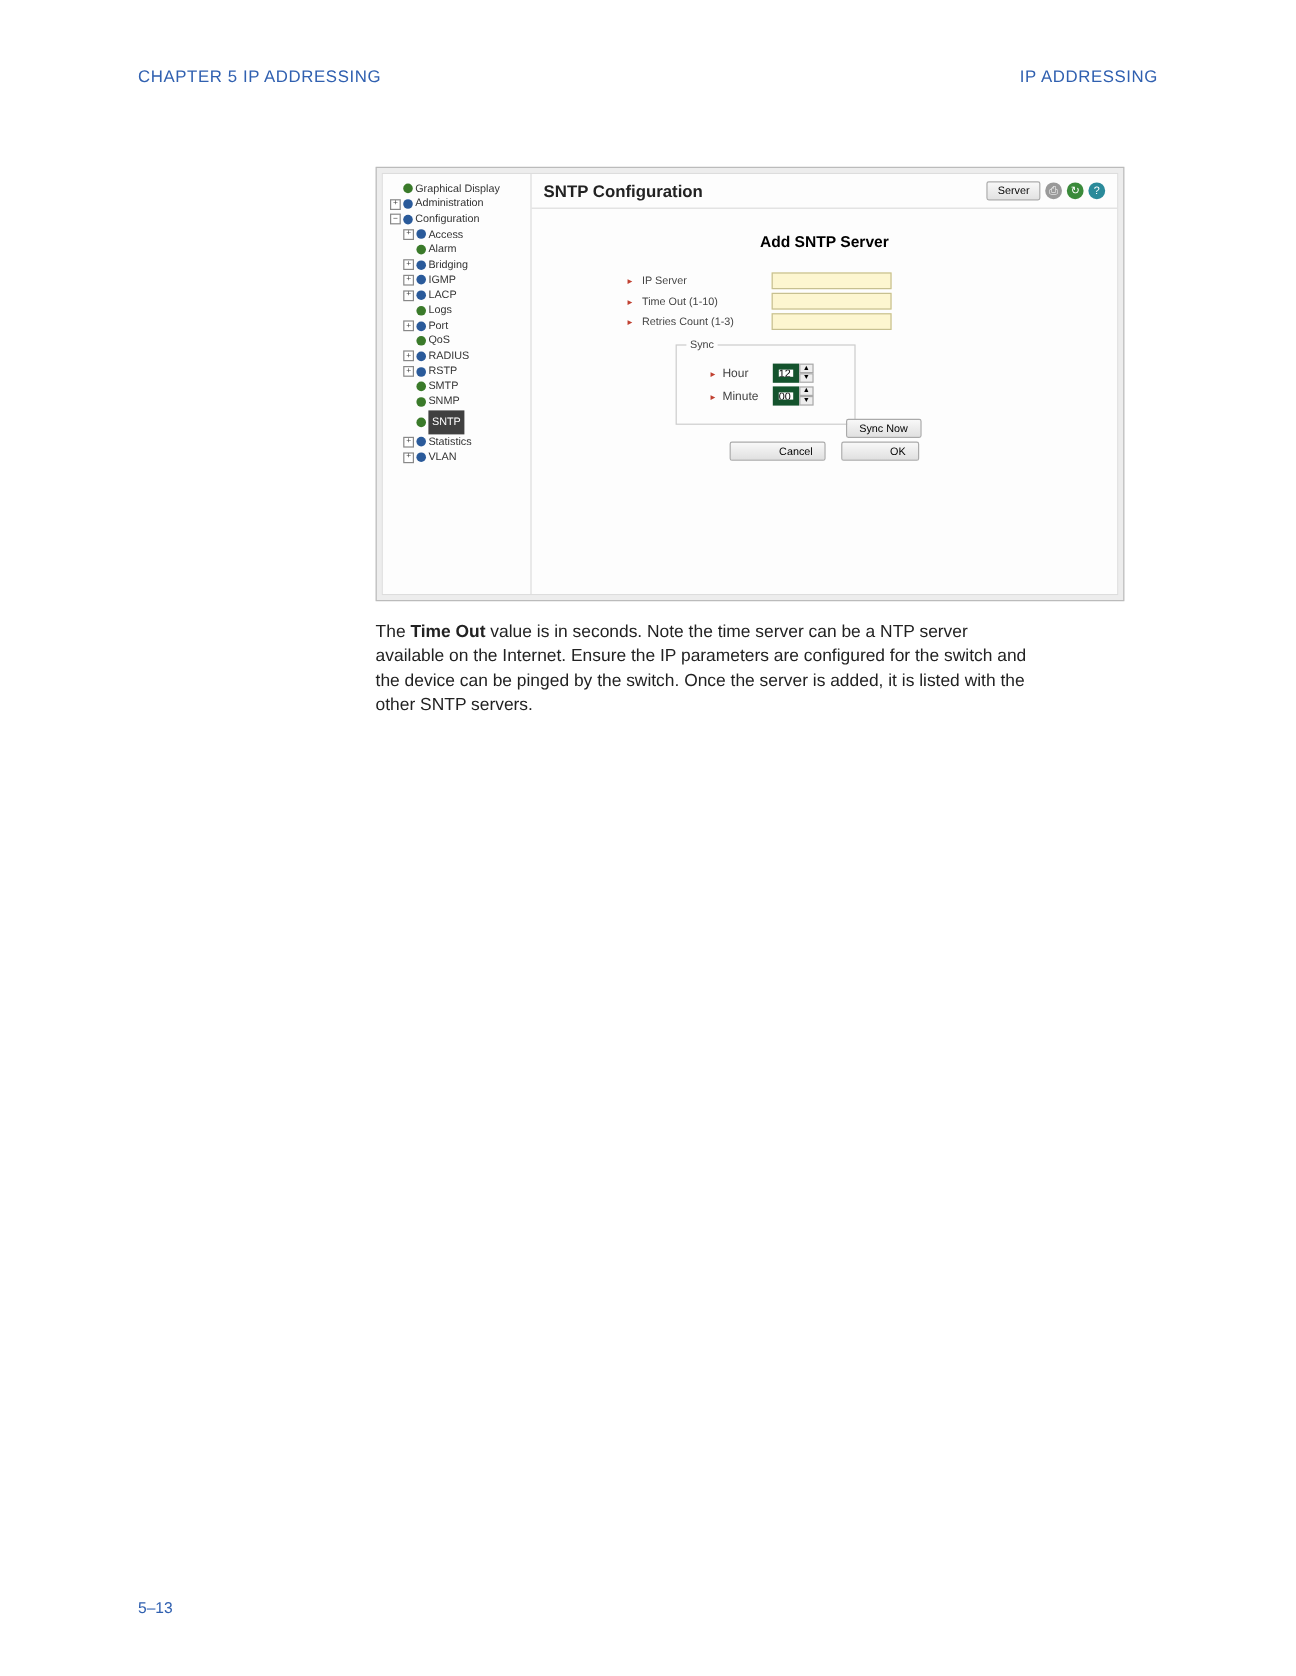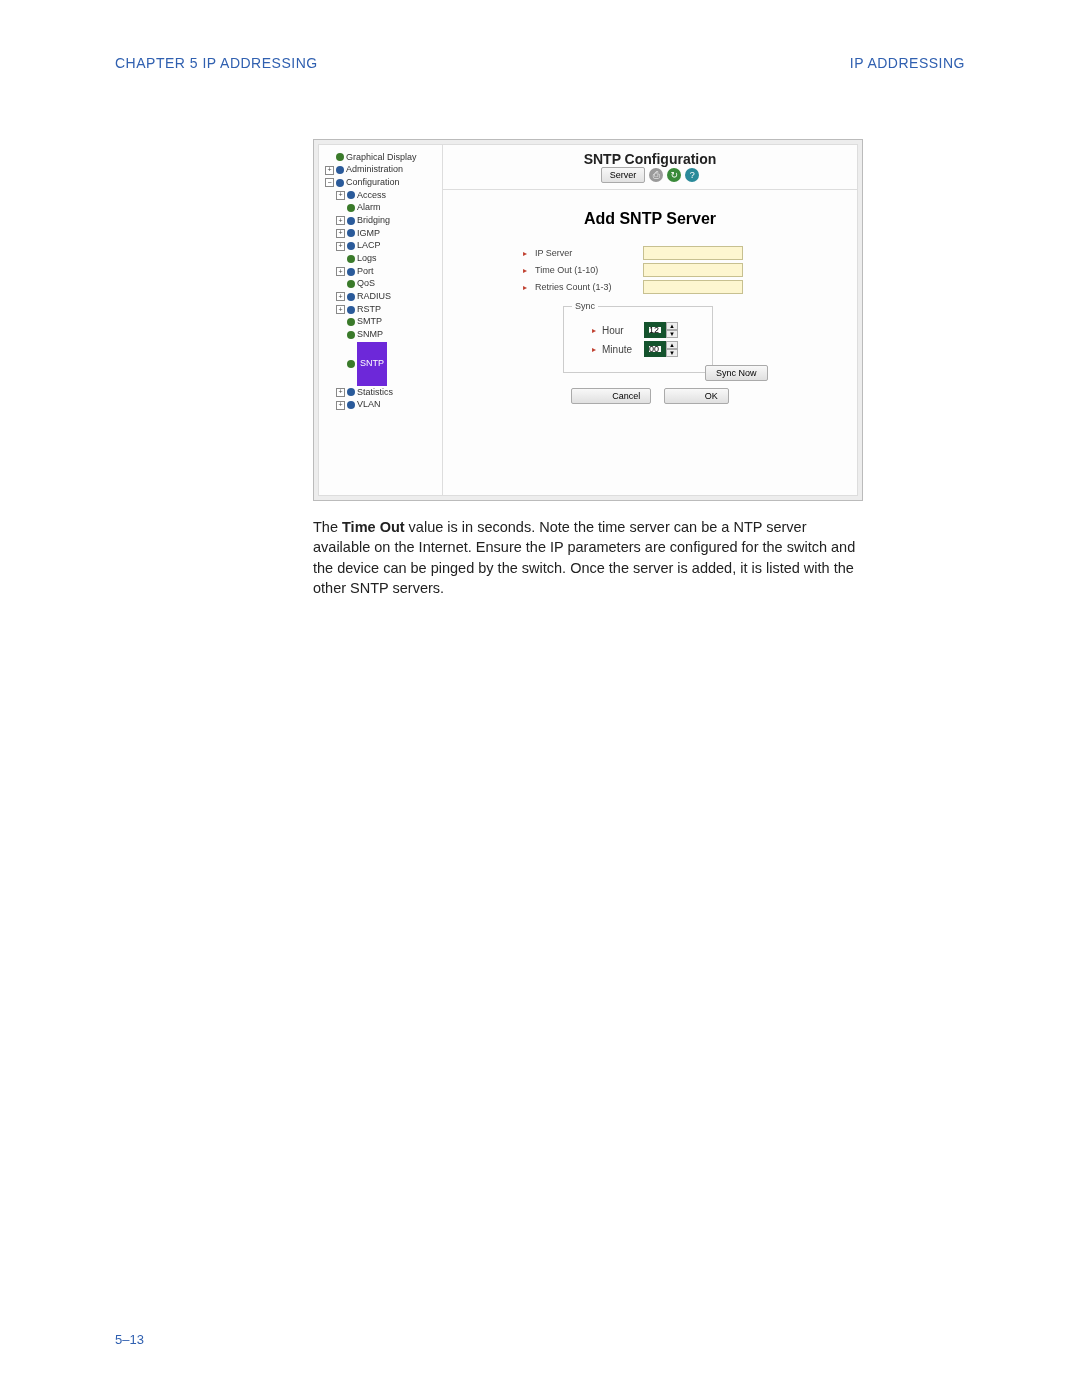--- a/index.html
+++ b/index.html
@@ -1,41 +1,41 @@
 <!DOCTYPE html>
 <html><head>
 <meta charset="utf-8">
 <style>
   * { box-sizing: border-box; margin: 0; padding: 0; }
   body { width: 1080px; height: 1397px; background: #fff; font-family: Arial, sans-serif; position: relative; }
   .page { position: absolute; left: 115px; top: 55px; width: 850px; }
   .hdr { display: flex; justify-content: space-between; color: #3060b0; font-size: 14px; letter-spacing: 0.5px; margin-bottom: 68px; }
-  .screenshot-wrap { margin-left: 198px; width: 550px; border: 1px solid #bbb; background: #ededed; position: relative; }
+  .screenshot-wrap { margin-left: 198px; width: 624px; border: 1px solid #bbb; background: #ededed; position: relative; }
   .ss-inner { background: #fdfdfd; margin: 4px; display: flex; min-height: 352px; border: 1px solid #ddd; }
   .sidebar { width: 123px; padding: 6px 4px 6px 6px; font-size: 9px; line-height: 1.3; }
   .tree-row { display: flex; align-items: center; gap: 2px; padding: 0.5px 0; white-space: nowrap; }
   .exp { width: 9px; height: 9px; border: 1px solid #888; display: inline-flex; align-items: center; justify-content: center; font-size: 7px; line-height: 0; color: #444; background: #fff; }
   .exp.none { border: none; background: transparent; }
   .bullet { width: 8px; height: 8px; border-radius: 50%; background: #3a7a2a; display: inline-block; flex-shrink: 0; }
   .bullet.blue { background: #2a5a9a; }
   .tree-lbl { color: #333; }
-  .tree-lbl.sel { background: #6d28d9; color: #fff; padding: 16px 3px; }
+  .tree-lbl.sel { background: #404040; color: #fff; padding: 4px 3px; }
   .indent1 { margin-left: 11px; }
   .indent2 { margin-left: 22px; }
   .main { flex: 1; border-left: 1px solid #ddd; }
-  .main-hdr { display: flex; align-items: center; justify-content: space-between; padding: 6px 10px; border-bottom: 1px solid #ddd; flex-direction: column; }
+  .main-hdr { display: flex; align-items: center; justify-content: space-between; padding: 6px 10px; border-bottom: 1px solid #ddd; }
   .main-title { font-weight: bold; font-size: 14px; color: #222; }
   .main-ctrls { display: flex; align-items: center; gap: 4px; }
   .logout-btn { font-size: 9px; background: linear-gradient(#f8f8f8,#e2e2e2); border: 1px solid #aaa; padding: 2px 8px; border-radius: 2px; }
   .ico { width: 14px; height: 14px; border-radius: 50%; display: inline-flex; align-items: center; justify-content: center; font-size: 9px; color: #fff; }
   .ico.grey { background: #9a9a9a; }
   .ico.green { background: #3a8a3a; }
   .ico.teal { background: #2a8a9a; }
   .form-area { padding: 20px 30px; }
-  .form-title { text-align: center; font-weight: bold; font-size: 16px; margin-bottom: 18px; }
+  .form-title { text-align: center; font-weight: bold; font-size: 13px; margin-bottom: 18px; }
   .form-row { display: flex; align-items: center; gap: 8px; margin: 3px 0 3px 50px; }
   .arrow-r { color: #c04030; font-size: 8px; }
   .form-lbl { font-size: 9px; width: 100px; color: #444; }
   .form-input { width: 100px; height: 14px; background: #fdf6d0; border: 1px solid #c7c090; }
   .sync-box { border: 1px solid #ccc; margin: 12px 0 12px 90px; width: 150px; padding: 12px 8px 12px 8px; position: relative; }
   .sync-legend { position: absolute; top: -6px; left: 8px; background: #fdfdfd; font-size: 9px; padding: 0 3px; color: #444; }
   .sync-row { display: flex; align-items: center; gap: 6px; margin: 3px 0 3px 20px; }
   .sync-lbl { font-size: 10px; width: 36px; color: #444; }
   .spinner { display: flex; }
   .spinner input { width: 22px; height: 16px; border: 5px solid #14532d; font-size: 9px; text-align: left; }

